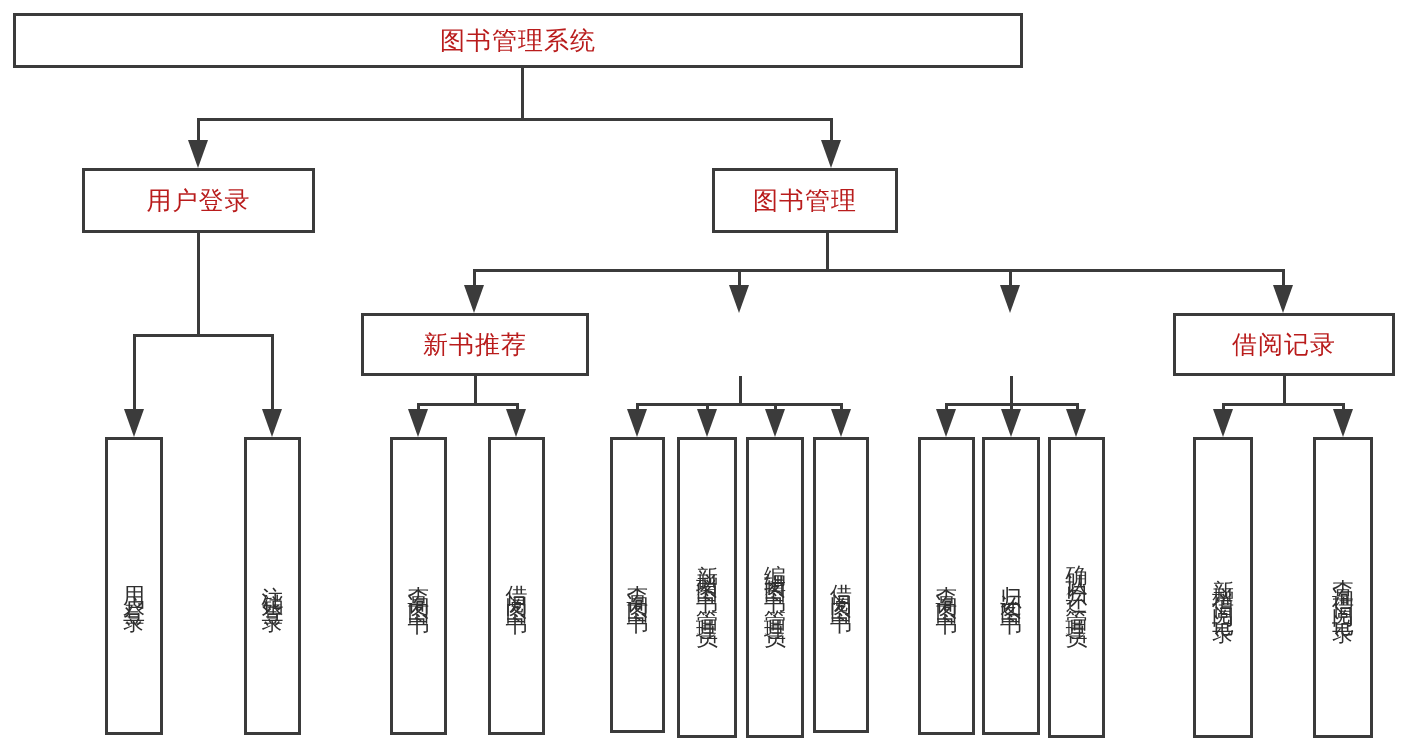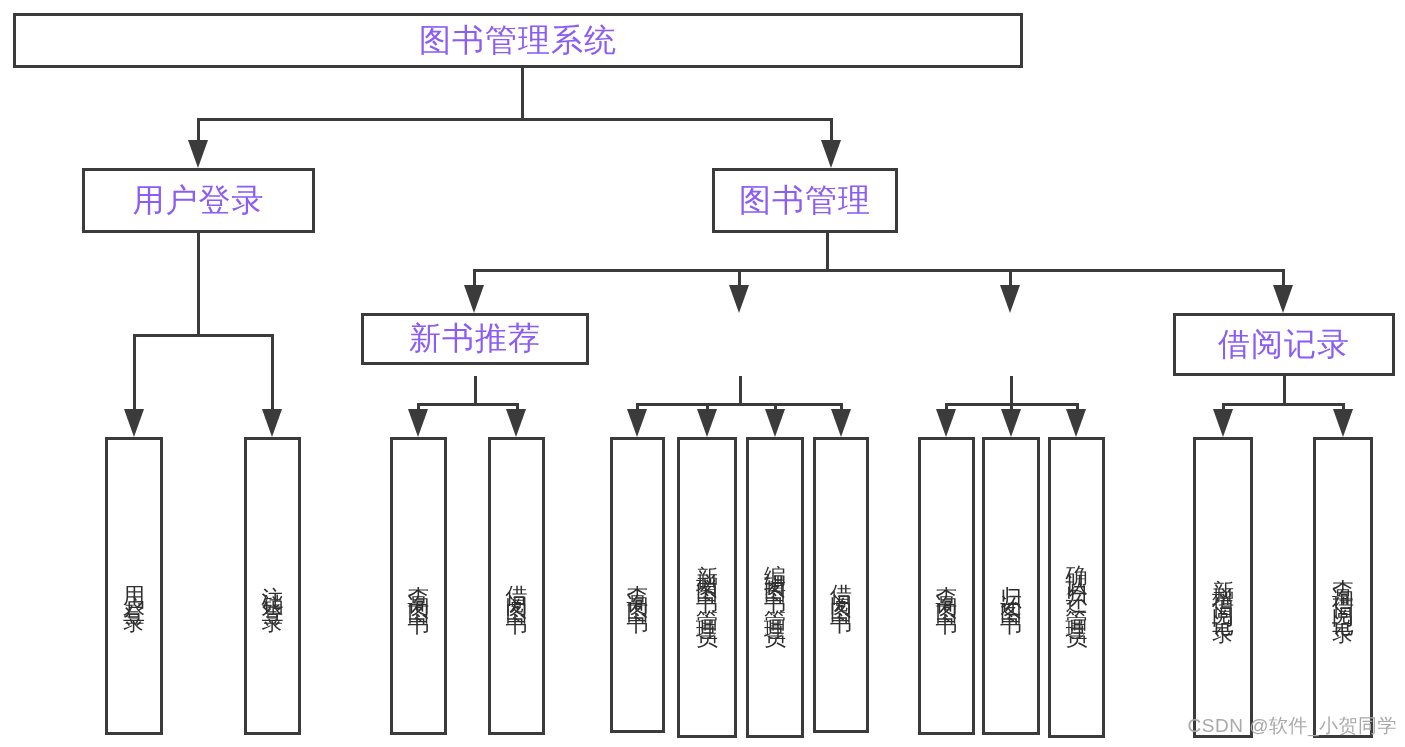--- a/index.html
+++ b/index.html
@@ -4,21 +4,21 @@
 <style>
   html,body{margin:0;padding:0;background:#ffffff;}
   .stage{
     position:relative;width:1405px;height:747px;background:#ffffff;overflow:hidden;
     font-family:"Liberation Sans","DejaVu Sans",sans-serif;color:#303030;
   }
   .box{
     position:absolute;box-sizing:border-box;border:3px solid #3b3b3b;background:#ffffff;
     display:flex;align-items:center;justify-content:center;
   }
-  .hlabel{font-size:32px;letter-spacing:1px;color:#8b5cf6;white-space:nowrap;}
+  .hlabel{font-size:25px;letter-spacing:1px;color:#b91c1c;white-space:nowrap;}
   .vlabel{
     writing-mode:vertical-rl;text-orientation:mixed;font-size:22px;line-height:1;
     letter-spacing:9px;color:#2f2f2f;
   }
   .line{position:absolute;background:#3b3b3b;}
   .arrow{
     position:absolute;width:0;height:0;
     border-left:10px solid transparent;border-right:10px solid transparent;
     border-top:28px solid #3b3b3b;
   }
@@ -61,21 +61,21 @@
   <div class="line" style="left:473px;top:269px;width:812px;height:3px;"></div>
   <div class="line" style="left:473px;top:272px;width:3px;height:16px;"></div>
   <div class="line" style="left:738px;top:272px;width:3px;height:16px;"></div>
   <div class="line" style="left:1009px;top:272px;width:3px;height:16px;"></div>
   <div class="line" style="left:1282px;top:272px;width:3px;height:16px;"></div>
   <div class="arrow" style="left:464px;top:285px;"></div>
   <div class="arrow" style="left:729px;top:285px;"></div>
   <div class="arrow" style="left:1000px;top:285px;"></div>
   <div class="arrow" style="left:1273px;top:285px;"></div>
 
-  <div class="box" style="left:361px;top:313px;width:228px;height:52px;">
+  <div class="box" style="left:361px;top:313px;width:228px;height:63px;">
     <span class="hlabel">新书推荐</span>
   </div>
   <div class="box" style="left:1173px;top:313px;width:222px;height:63px;">
     <span class="hlabel">借阅记录</span>
   </div>
 
   <div class="line" style="left:474px;top:376px;width:3px;height:30px;"></div>
   <div class="line" style="left:417px;top:403px;width:102px;height:3px;"></div>
   <div class="line" style="left:417px;top:406px;width:3px;height:6px;"></div>
   <div class="line" style="left:516px;top:406px;width:3px;height:6px;"></div>
@@ -146,15 +146,14 @@
     <span class="vlabel">确认归还（管理员）</span>
   </div>
 
   <div class="box" style="left:1193px;top:437px;width:60px;height:301px;">
     <span class="vlabel">新增借阅记录</span>
   </div>
   <div class="box" style="left:1313px;top:437px;width:60px;height:301px;">
     <span class="vlabel">查询借阅记录</span>
   </div>
 
-  <div class="watermark">CSDN @软件_小贺同学</div>
 
 </div>
 
 </body></html>

